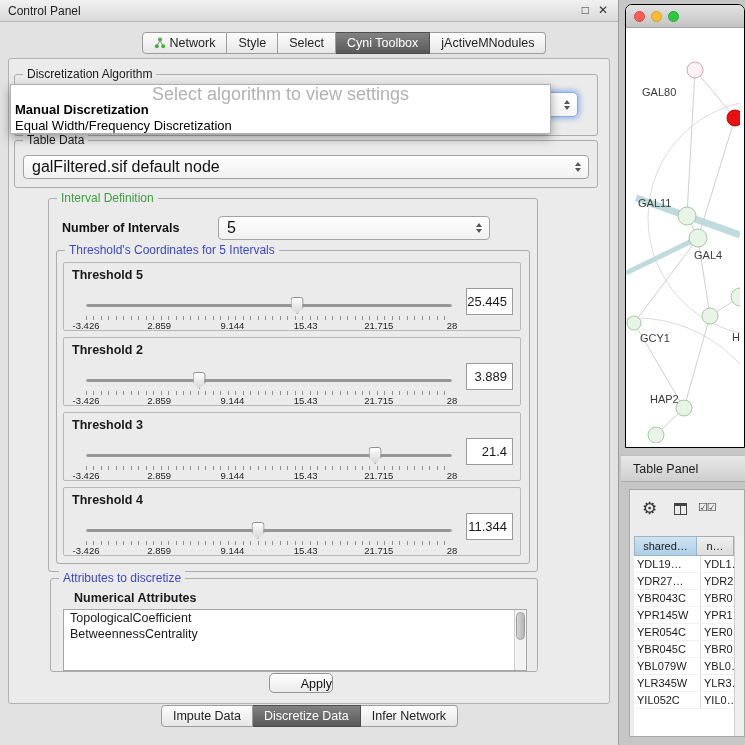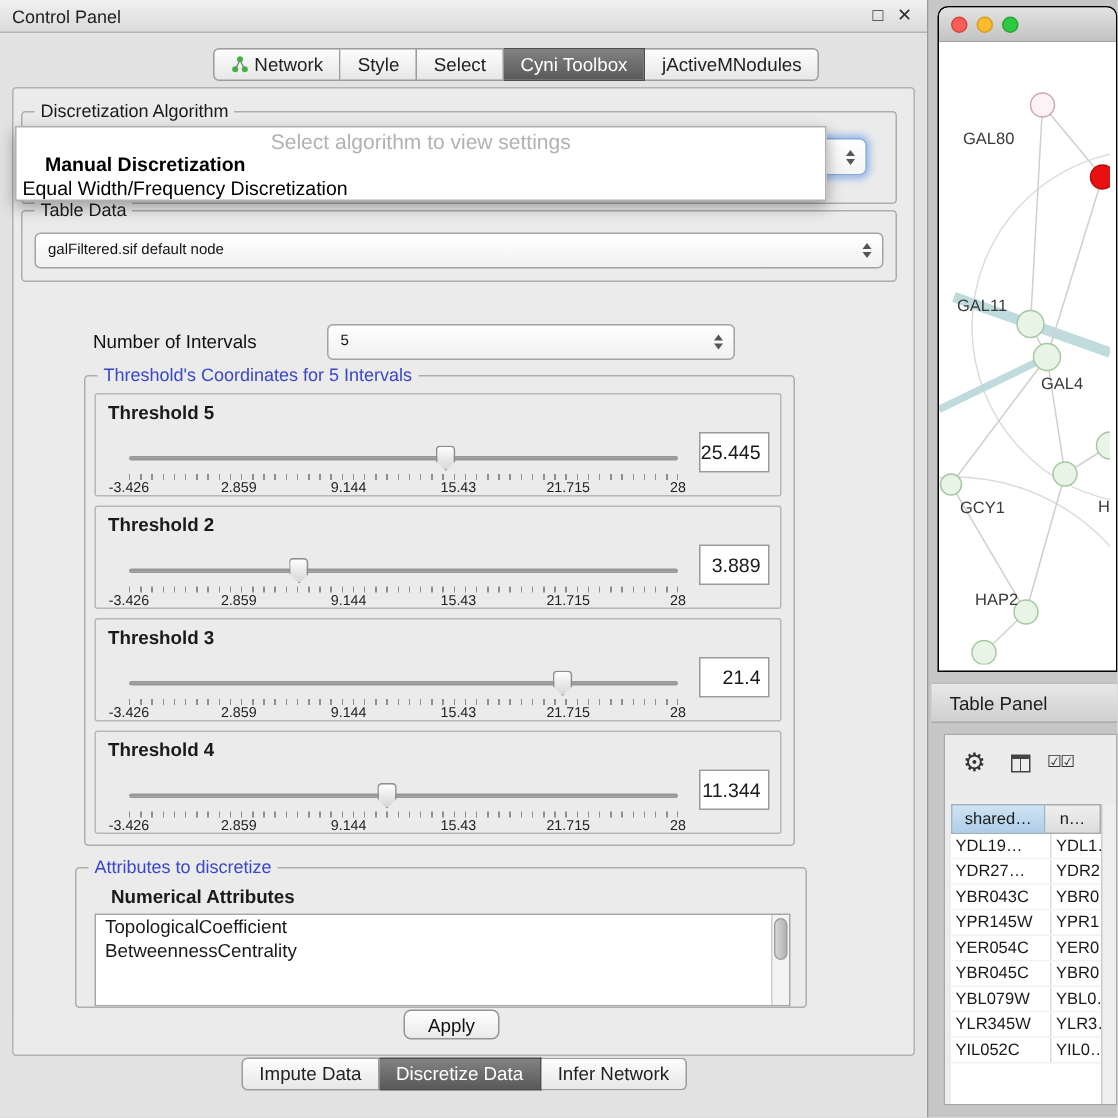--- a/index.html
+++ b/index.html
@@ -39,35 +39,35 @@
   .blue { color:#3a47c8; }
 
   
   .algo-combo { position:absolute; left:20px; top:92px; width:558px; height:25px;
     background:linear-gradient(#ffffff,#f4f4f4); border:1px solid #86abdd; border-radius:5px;
     box-shadow:0 0 5px 2px rgba(96,150,230,.6); z-index:5; }
   
   .popup { position:absolute; left:10px; top:84px; width:541px; height:50px; z-index:30;
     background:#fff; border:1px solid #b0b0b0; box-shadow:0 4px 10px rgba(0,0,0,.35); }
   .popup-placeholder { margin-top:2px; height:15px; line-height:15px; text-align:center;
-    color:#b2b2b2; font-size:14px; }
+    color:#b2b2b2; font-size:18px; }
   .popup-item { height:16px; line-height:16px; font-size:13px; padding:0 4px; color:#000; }
-  .popup-item.bold { font-weight:bold;margin-left:15px; }
+  .popup-item.bold { font-weight:bold; }
 
   .mac-combo { position:absolute; background:linear-gradient(#ffffff,#f1f1f1);
-    border:1px solid #a3a3a3; border-radius:4px; font-size:10px; }
+    border:1px solid #a3a3a3; border-radius:4px; font-size:16px; }
   .mac-combo .val { position:absolute; left:8px; top:0; line-height:22px; color:#111; white-space:nowrap; }
   .updown { position:absolute; right:7px; top:50%; transform:translateY(-50%);
     display:flex; flex-direction:column; gap:2px; }
   .tri-up { width:0; height:0; border-left:3.5px solid transparent; border-right:3.5px solid transparent;
     border-bottom:4px solid #555; }
   .tri-down { width:0; height:0; border-left:3.5px solid transparent; border-right:3.5px solid transparent;
     border-top:4px solid #555; }
 
-  .bold-label { position:absolute; font-size:12.5px; font-weight:normal; color:#111; white-space:nowrap; }
+  .bold-label { position:absolute; font-size:12.5px; font-weight:bold; color:#111; white-space:nowrap; }
 
   
   #thresholds { position:absolute; left:63px; top:262px; width:458px;
     display:flex; flex-direction:column; gap:6px; }
   .t-box { position:relative; height:69px; border:1px solid #b8b8b8; border-radius:2px; }
   .t-label { position:absolute; left:8px; top:5px; font-size:12.5px; font-weight:bold; }
   .slider { position:absolute; left:22px; top:34px; width:366px; height:17px; }
   .track { position:absolute; left:0; right:0; top:7px; height:3px; background:#c2c2c2;
     border:1px solid #979797; border-radius:2px; box-shadow:inset 0 1px 1px rgba(0,0,0,.25); }
   .thumb { position:absolute; top:0; width:13px; height:17px; transform:translateX(-50%);
@@ -194,20 +194,23 @@
     <span class="group-label">Table Data</span>
     <div class="mac-combo" style="left:8px; top:14px; width:566px; height:24px;">
       <span class="val">galFiltered.sif default node</span>
       <span class="updown">
         <span class="tri-up"></span>
           <span class="tri-down"></span>
       </span>
     </div>
   </div>
 
+  <div class="group" style="left:48px; top:198px; width:490px; height:374px;">
+    <span class="group-label green">Interval Definition</span>
+  </div>
   <span class="bold-label" style="left:62px; top:221px;">Number of Intervals</span>
   <div class="mac-combo" style="left:218px; top:216px; width:272px; height:24px;">
     <span class="val">5</span>
     <span class="updown">
       <span class="tri-up"></span>
         <span class="tri-down"></span>
     </span>
   </div>
 
   <div class="group" style="left:56px; top:250px; width:474px; height:314px;">
@@ -291,21 +294,21 @@
       <div id="attr-list">
           <div class="list-item">TopologicalCoefficient</div>
           <div class="list-item">BetweennessCentrality</div>
         </div>
       <div class="attr-scroll">
         <div class="thumb2"></div>
       </div>
     </div>
   </div>
 
-  <div class="mac-btn" style="left:269px; top:673px; width:64px; height:20px; line-height:20px;">Apply</div>
+  <div class="mac-btn" style="left:269px; top:673px; width:64px; height:20px; line-height:20px;text-align:right;">Apply</div>
 
   <div class="bottom-tabs">
     <div class="seg">
       <div class="seg-btn">
         <span>Impute Data</span>
       </div>
       <div class="seg-btn dark">
         <span>Discretize Data</span>
       </div>
       <div class="seg-btn">

